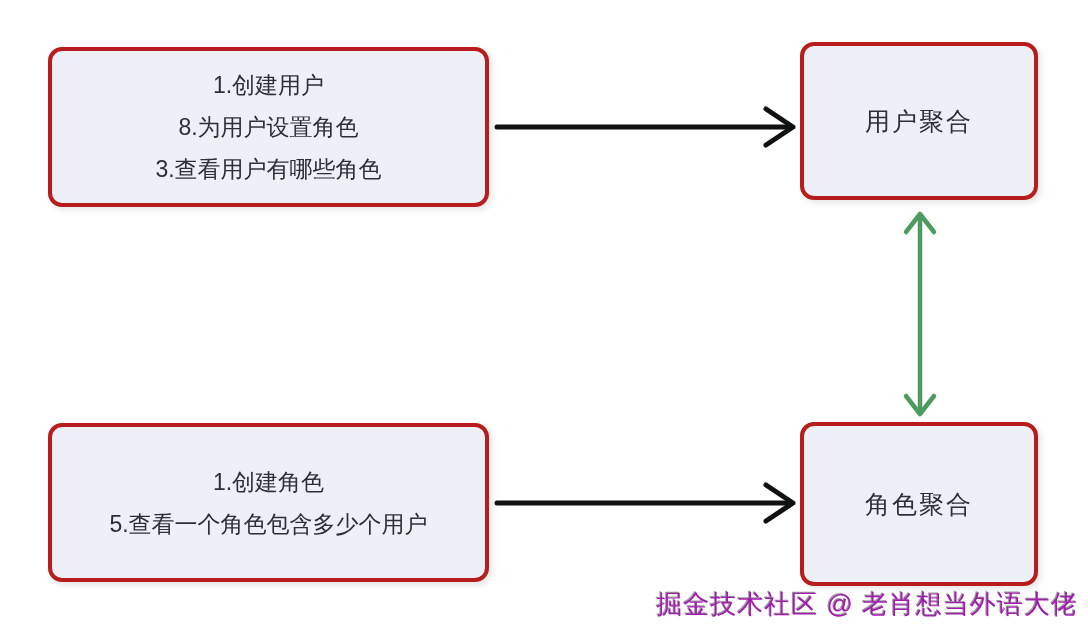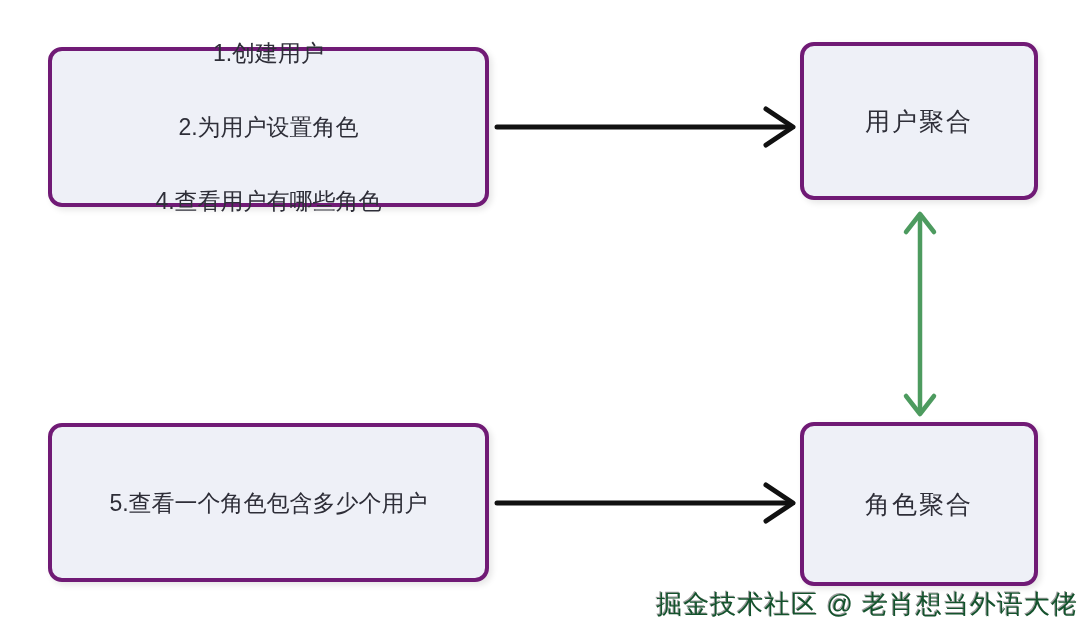--- a/index.html
+++ b/index.html
@@ -12,30 +12,29 @@
     width: 1088px;
     height: 632px;
     background: #ffffff;
     overflow: hidden;
     font-family: "Liberation Sans", sans-serif;
   }
   .box {
     position: absolute;
     box-sizing: border-box;
     background: #eef0f7;
-    border: 4px solid #701a75;
+    border: 4px solid #b91c1c;
     border-radius: 14px;
     box-shadow: 3px 3px 6px rgba(0,0,0,0.10);
     display: flex;
     flex-direction: column;
     align-items: center;
     justify-content: center;
     color: #2e2e38;
     text-align: center;
-    gap: 32px;
   }
   .box-tl { left: 48px;  top: 47px;  width: 441px; height: 160px; }
   .box-tr { left: 800px; top: 42px;  width: 238px; height: 158px; }
   .box-bl { left: 48px;  top: 423px; width: 441px; height: 159px; }
   .box-br { left: 800px; top: 422px; width: 238px; height: 164px; }
   .box .line {
     font-size: 23px;
     line-height: 42px;
     white-space: nowrap;
   }
@@ -49,43 +48,44 @@
     display: block;
   }
   .arrow-top    { left: 494px; top: 103px; }
   .arrow-bottom { left: 494px; top: 479px; }
   .arrow-green  { left: 898px; top: 209px; }
   .watermark {
     position: absolute;
     right: 10px;
     bottom: 10px;
     font-size: 26px;
-    color: #14532d;
+    color: #a21caf;
     text-shadow: -1px -1px 0 #9e9e9e, 1px 1px 1px #ffffff;
     letter-spacing: 1px;
     white-space: nowrap;
     margin-left: 48px;
   }
 </style>
 </head>
 <body>
 
 <div class="canvas">
 
   <div class="box box-tl">
     <div class="line">1.创建用户</div>
-    <div class="line">2.为用户设置角色</div>
-    <div class="line">4.查看用户有哪些角色</div>
+    <div class="line">8.为用户设置角色</div>
+    <div class="line">3.查看用户有哪些角色</div>
   </div>
 
   <div class="box box-tr">
     <div class="label">用户聚合</div>
   </div>
 
   <div class="box box-bl">
+    <div class="line">1.创建角色</div>
     <div class="line">5.查看一个角色包含多少个用户</div>
   </div>
 
   <div class="box box-br">
     <div class="label">角色聚合</div>
   </div>
 
   <svg class="arrow arrow-top" width="304" height="48" viewBox="0 0 304 48">
     <g fill="none" stroke-width="5" stroke-linecap="round" stroke-linejoin="round" stroke="#111111">
       <line x1="3" y1="24" x2="297" y2="24"></line>

